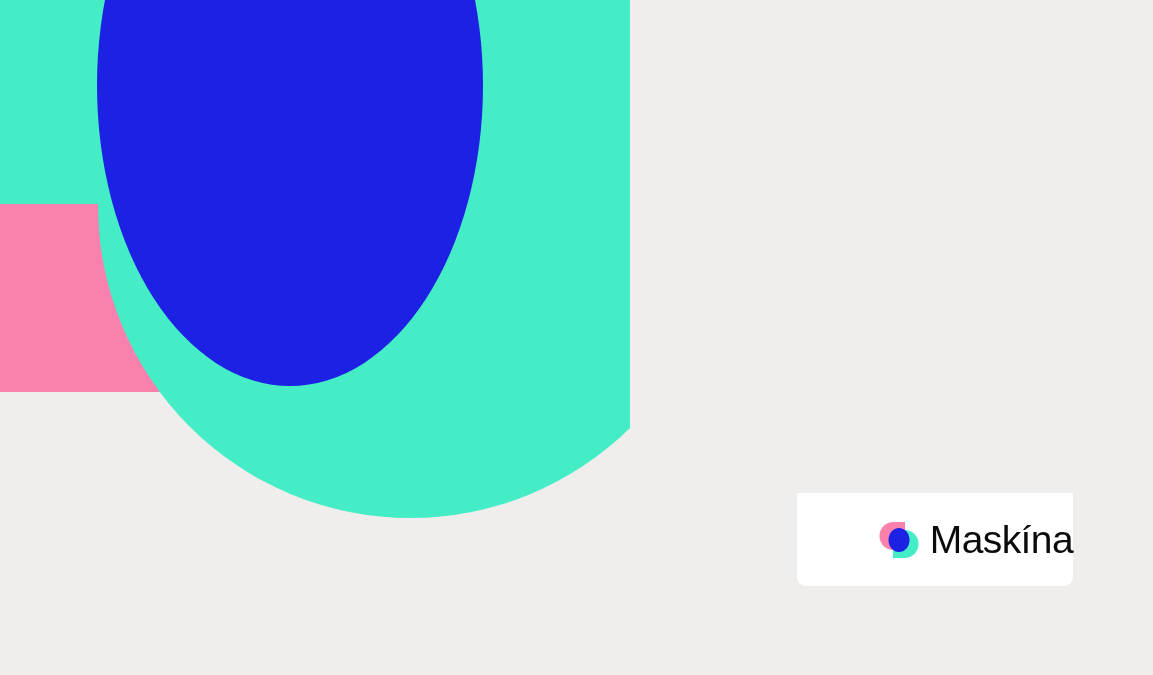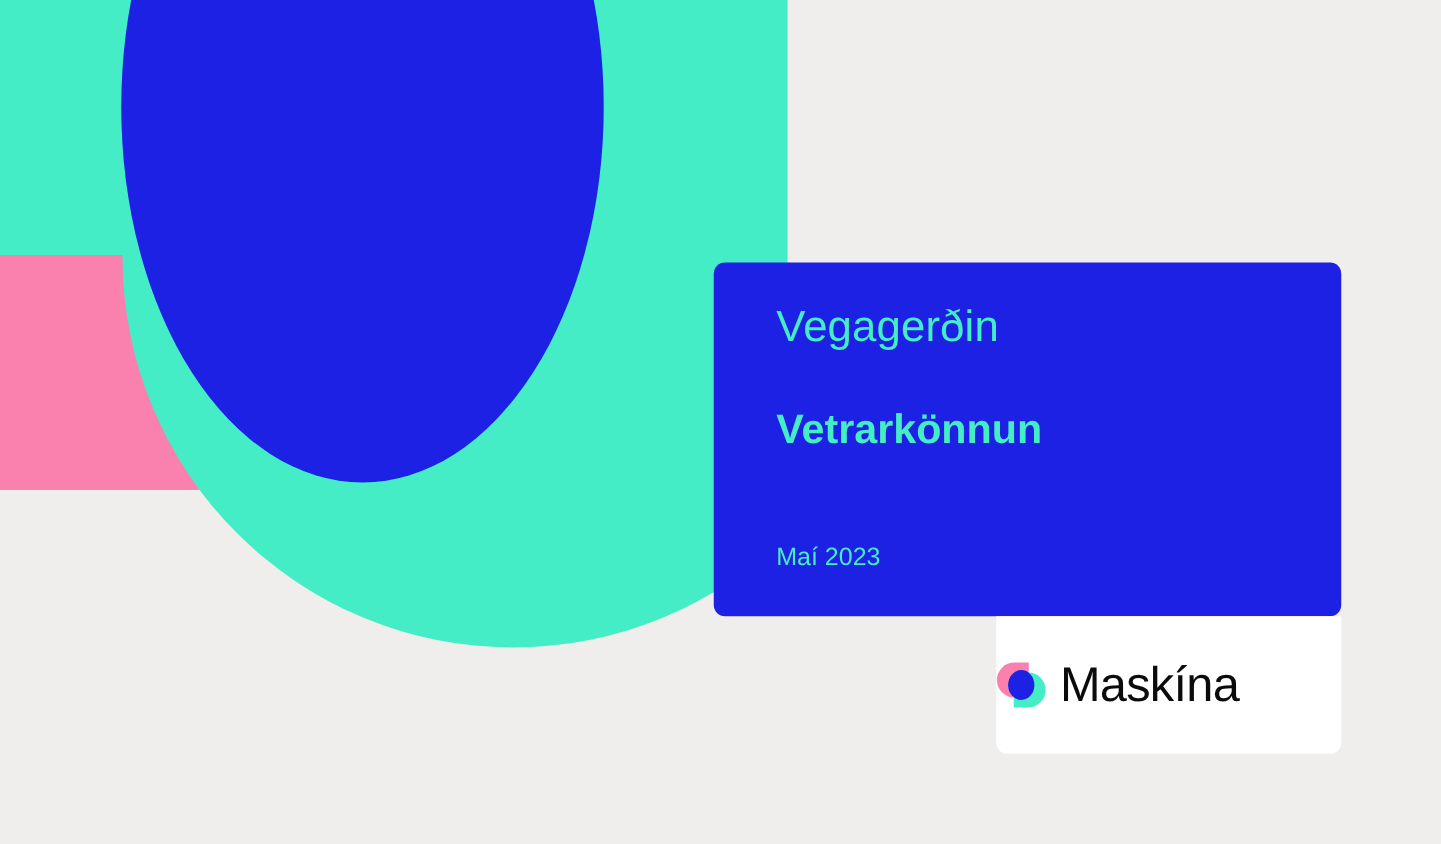--- a/index.html
+++ b/index.html
@@ -116,26 +116,26 @@
     color: #45edc6;
     margin: 0;
   }
 
   
   .logo-card {
     position: absolute;
     left: 797px;
     top: 493px;
     width: 276px;
-    height: 110px;
+    height: 93px;
     background: #ffffff;
     border-radius: 0 0 9px 9px;
     display: flex;
     align-items: center;
-    justify-content: flex-start;
+    justify-content: flex-end;
   }
   .logo {
     display: flex;
     align-items: center;
     gap: 11px;
   }
   .logo-mark {
     position: relative;
     width: 40px;
     height: 40px;
@@ -157,25 +157,20 @@
 
   <div class="deco-layer">
     <div class="shape-pink"></div>
     <div class="teal-clip">
       <div class="shape-teal-rect"></div>
       <div class="shape-teal-circle"></div>
     </div>
     <div class="shape-blue-circle"></div>
   </div>
 
-  <div class="title-card">
-    <p class="org-name">Vegagerðin</p>
-    <p class="survey-title">Vetrarkönnun</p>
-    <p class="date-line">Maí 2023</p>
-  </div>
 
   <div class="logo-card">
     <div class="logo">
       <span class="logo-mark">
         <svg width="40" height="40" viewBox="0 0 40 40" xmlns="http://www.w3.org/2000/svg" aria-hidden="true">
           <path d="M14.5 2 H26 V30 H14.5 A14 14 0 0 1 14.5 2 Z" fill="#fa80ad"></path>
           <path d="M25.5 10 H14 V38 H25.5 A14 14 0 0 0 25.5 10 Z" fill="#45edc6"></path>
           <ellipse cx="20" cy="20" rx="10.5" ry="12" fill="#1c21e4"></ellipse>
         </svg>
       </span>

